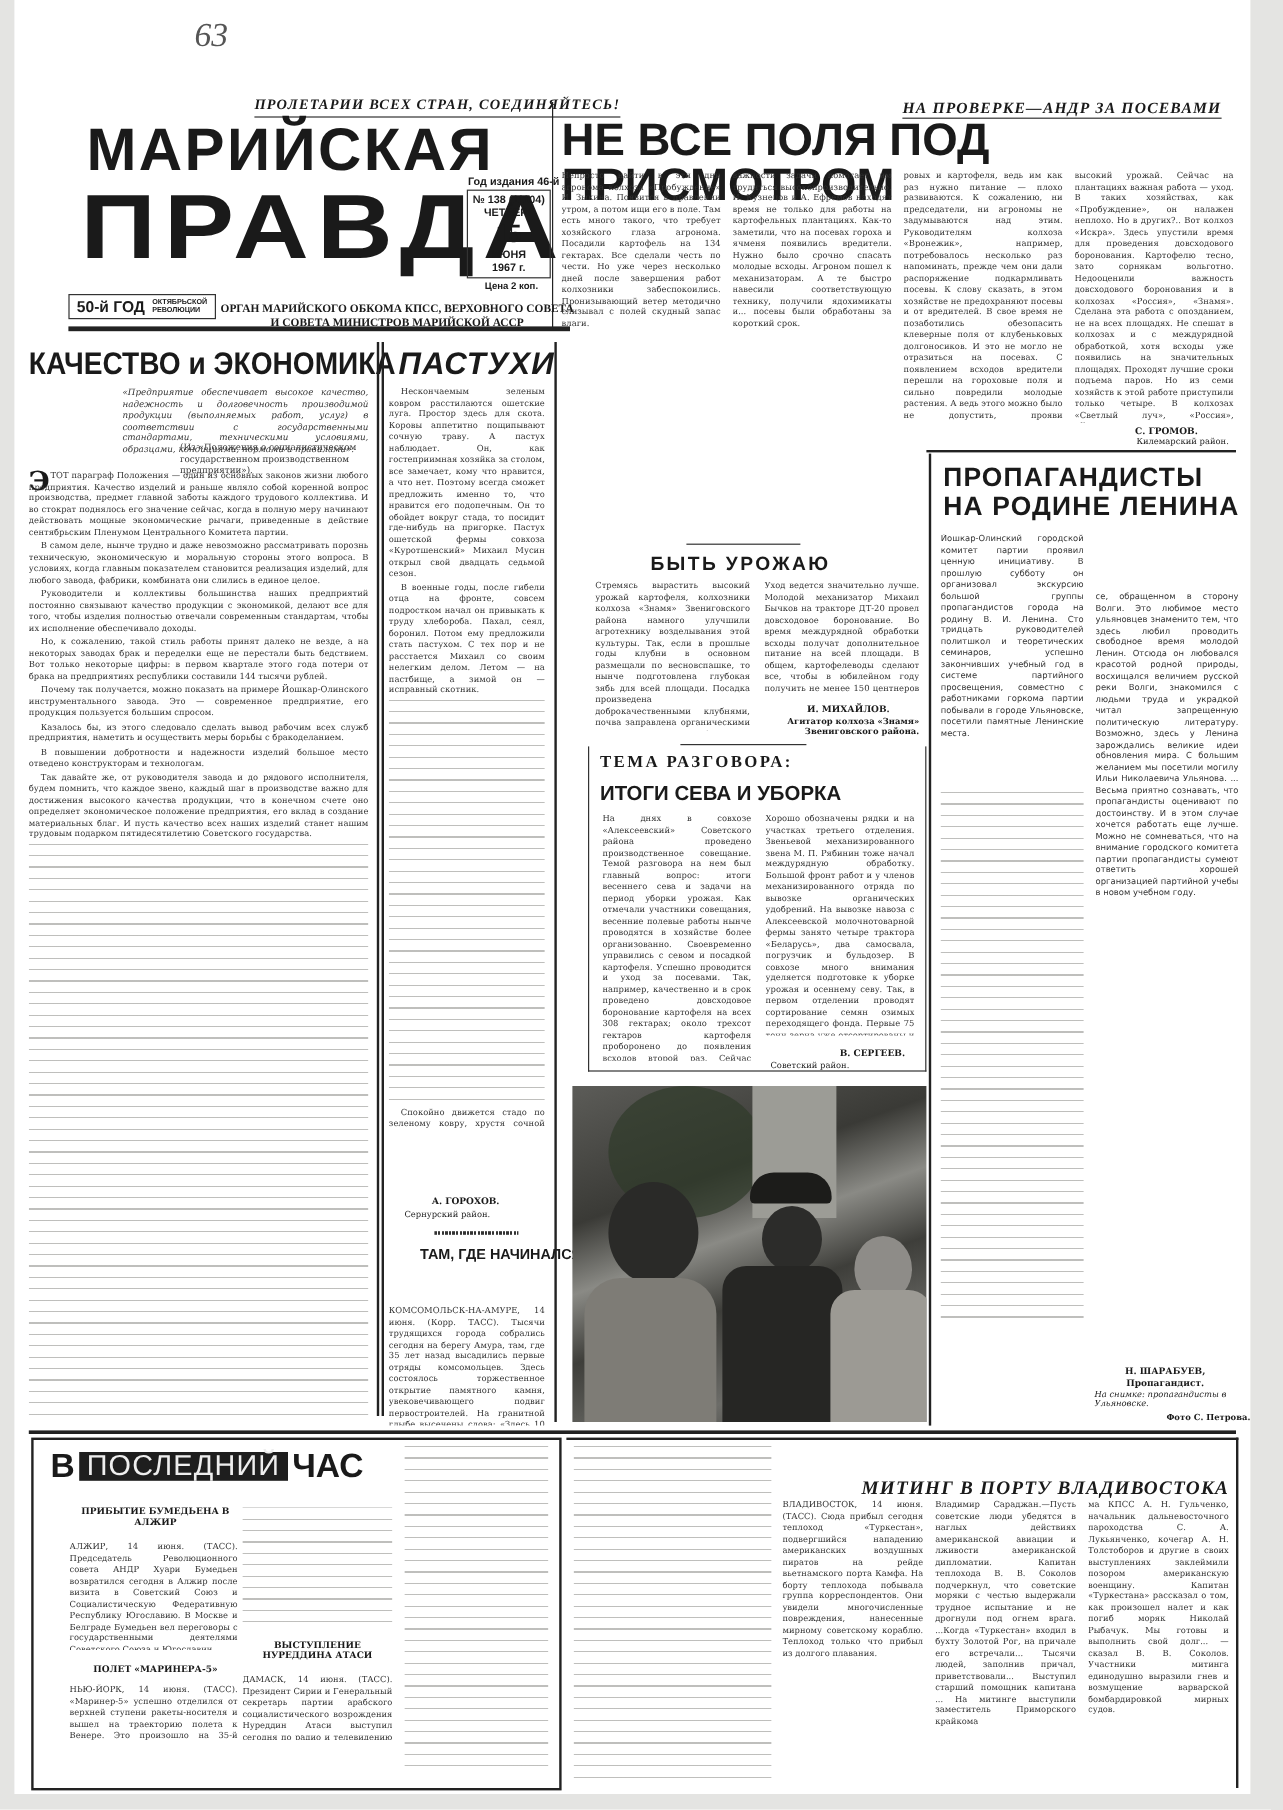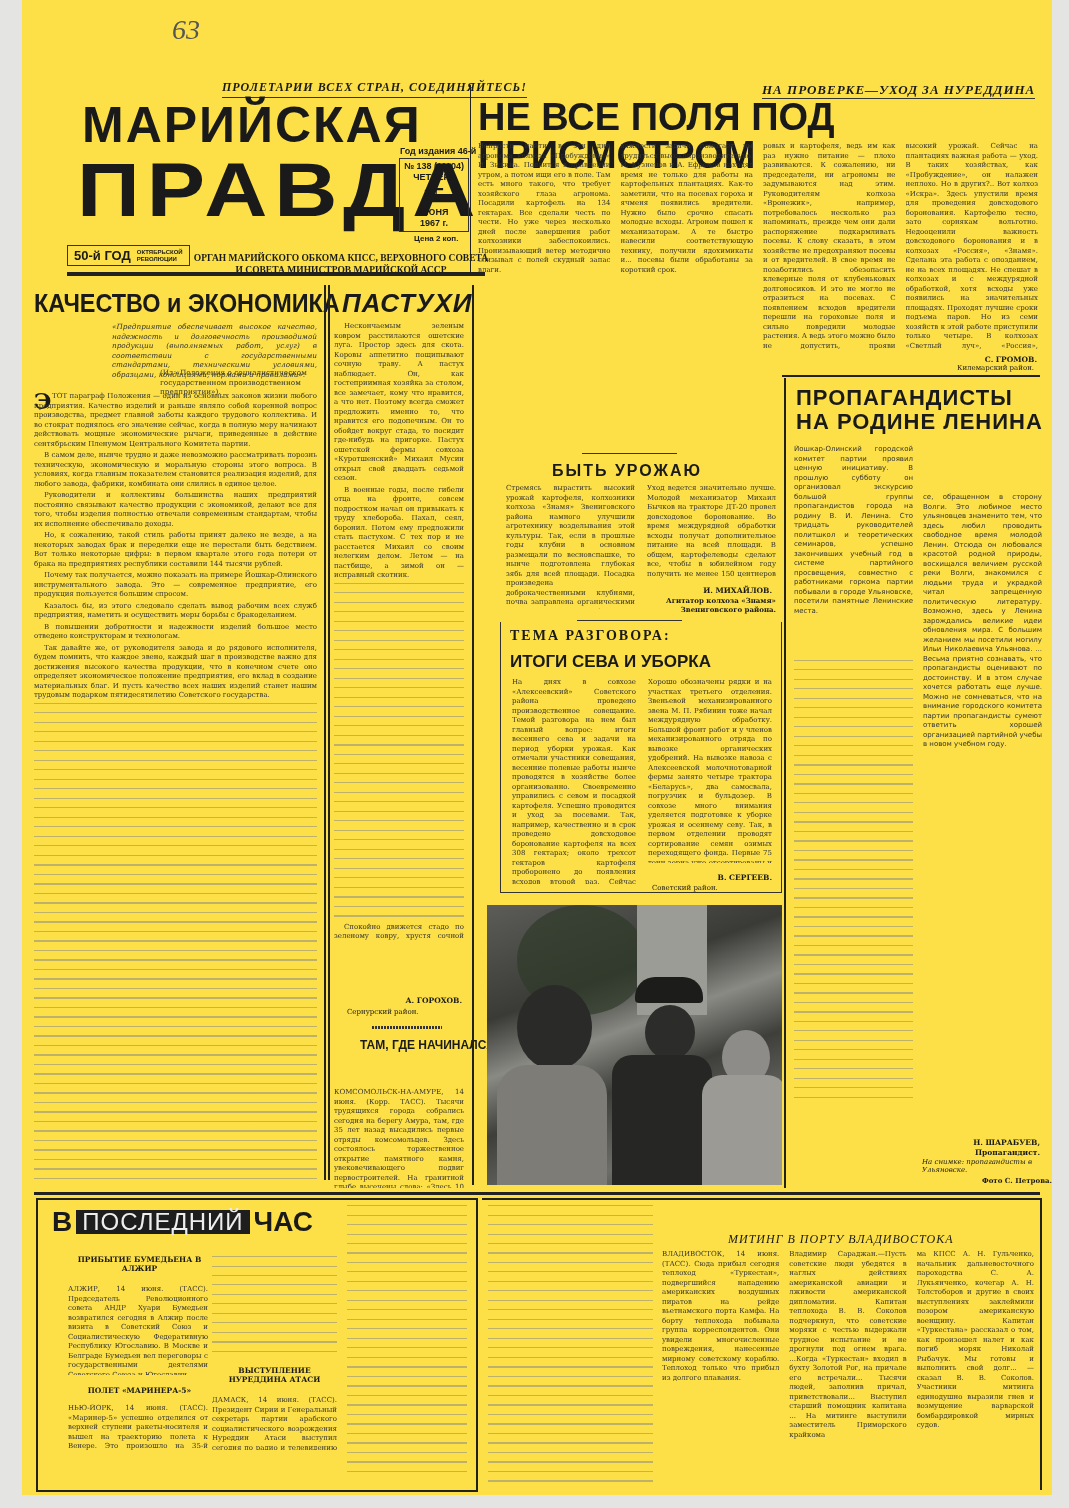--- a/index.html
+++ b/index.html
@@ -1,34 +1,34 @@
 <!DOCTYPE html>
 <html><head>
 <meta charset="utf-8">
 <style>
   html,body{margin:0;padding:0;}
   body{width:1069px;height:1508px;background:#e4e4e2;position:relative;overflow:hidden;font-family:"DejaVu Serif",serif;color:#1a1a1a;}
-  .page{position:absolute;left:22px;top:0;width:1030px;height:1495px;background:#fde047;}
+  .page{position:absolute;left:12px;top:0;width:1030px;height:1495px;background:#ffffff;}
   .abs{position:absolute;}
   .motto{left:200px;top:80px;font-style:italic;font-weight:bold;font-size:12px;letter-spacing:1px;border-bottom:1px solid #333;padding-bottom:2px;font-family:"Liberation Serif",serif;}
   .title1{left:60px;top:100px;font-family:"Liberation Sans",sans-serif;font-weight:bold;font-size:50px;letter-spacing:2px;line-height:1;}
   .title2{left:55px;top:152px;font-family:"Liberation Sans",sans-serif;font-weight:900;font-size:76px;letter-spacing:6px;line-height:1;transform:scaleX(1.15);transform-origin:left;}
   .yearline{left:378px;top:146px;font-family:"Liberation Sans",sans-serif;font-size:9px;font-weight:bold;}
   .datebox{left:377px;top:158px;width:68px;height:70px;border:1.5px solid #333;text-align:center;font-family:"Liberation Sans",sans-serif;font-size:9px;font-weight:bold;line-height:11px;padding-top:2px;}
   .datebox .day{font-size:22px;line-height:24px;font-family:"Liberation Serif",serif;}
   .price{left:392px;top:234px;font-family:"Liberation Sans",sans-serif;font-size:8px;font-weight:bold;}
   .anniv{left:45px;top:245px;border:1.5px solid #333;padding:2px 6px;font-family:"Liberation Sans",sans-serif;font-weight:bold;font-size:13px;display:flex;align-items:center;gap:6px;}
   .anniv small{font-size:6px;line-height:7px;display:block;}
   .organ{left:170px;top:252px;width:298px;text-align:center;font-family:"Liberation Serif",serif;font-weight:bold;font-size:9.5px;line-height:12px;}
   .rule-thick{height:4px;background:#222;}
   .col-text{font-size:7px;line-height:9.5px;text-align:justify;color:#333;font-family:"DejaVu Serif",serif;overflow:hidden;}
   .col-text p{margin:0 0 2px 0;text-indent:10px;}
   .vline{width:2px;background:#222;}
   .head-main{font-family:"Liberation Sans",sans-serif;font-weight:bold;}
-  .sig{text-align:right;font-weight:bold;font-size:7.5px;}
+  .sig{text-align:center;font-weight:bold;font-size:7.5px;}
   .sub{font-size:7px;}
   .photo{background:linear-gradient(160deg,#5c5c58 0%,#3a3a36 30%,#8a8a85 45%,#3e3e3a 60%,#6c6c68 80%,#2e2e2a 100%);overflow:hidden;}
   .photo .f{position:absolute;border-radius:50%;}
   .boxed{border:2px solid #222;}
   .bigred{background:#1e1e1e;color:#eee;padding:0 6px;}
   .fill-lines{background:repeating-linear-gradient(to bottom,#8a8a86 0px,#8a8a86 1px,transparent 1px,transparent 9.5px);opacity:.55;}
 </style>
 </head>
 <body>
 
@@ -50,21 +50,21 @@
   <div class="abs price">Цена 2 коп.</div>
   <div class="abs anniv">
     <span>50-й ГОД</span>
     <small style="width:46px;">ОКТЯБРЬСКОЙ РЕВОЛЮЦИИ</small>
   </div>
   <div class="abs organ">ОРГАН МАРИЙСКОГО ОБКОМА КПСС, ВЕРХОВНОГО СОВЕТА И СОВЕТА МИНИСТРОВ МАРИЙСКОЙ АССР</div>
   <div class="abs rule-thick" style="left:45px;top:272px;width:418px;"></div>
 
   <div class="abs vline" style="left:448px;top:85px;height:190px;width:1px;"></div>
 
-  <div class="abs" style="left:740px;top:82px;font-style:italic;font-weight:bold;font-size:13px;letter-spacing:1px;border-bottom:1px solid #333;font-family:'Liberation Serif',serif;">НА ПРОВЕРКЕ—УХОД ЗА НУРЕДДИНА</div>
+  <div class="abs" style="left:740px;top:82px;font-style:italic;font-weight:bold;font-size:13px;letter-spacing:1px;border-bottom:1px solid #333;font-family:'Liberation Serif',serif;">НА ПРОВЕРКЕ—АНДР ЗА ПОСЕВАМИ</div>
   <div class="abs head-main" style="left:456px;top:98px;font-size:38px;letter-spacing:0px;line-height:1;">НЕ ВСЕ ПОЛЯ ПОД ПРИСМОТРОМ</div>
   <div class="abs" style="left:456px;top:142px;width:560px;display:flex;gap:10px;height:210px;">
     <div class="col-text" style="flex:1;height:210px;">Непросто найти в эти дни агронома колхоза «Пробуждение» И. Зыкина. Появится в правлении утром, а потом ищи его в поле. Там есть много такого, что требует хозяйского глаза агронома. Посадили картофель на 134 гектарах. Все сделали честь по чести. Но уже через несколько дней после завершения работ колхозники забеспокоились. Пронизывающий ветер методично слизывал с полей скудный запас влаги.</div>
     <div class="col-text" style="flex:1;height:210px;">важности задачи помогает им трудиться высокопроизводительно. И. Кузнецов и А. Ефремов находят время не только для работы на картофельных плантациях. Как-то заметили, что на посевах гороха и ячменя появились вредители. Нужно было срочно спасать молодые всходы. Агроном пошел к механизаторам. А те быстро навесили соответствующую технику, получили ядохимикаты и... посевы были обработаны за короткий срок.</div>
     <div class="col-text" style="flex:1;height:210px;">ровых и картофеля, ведь им как раз нужно питание — плохо развиваются. К сожалению, ни председатели, ни агрономы не задумываются над этим. Руководителям колхоза «Вронежик», например, потребовалось несколько раз напоминать, прежде чем они дали распоряжение подкармливать посевы. К слову сказать, в этом хозяйстве не предохраняют посевы и от вредителей. В свое время не позаботились обезопасить клеверные поля от клубеньковых долгоносиков. И это не могло не отразиться на посевах. С появлением всходов вредители перешли на гороховые поля и сильно повредили молодые растения. А ведь этого можно было не допустить, прояви руководители колхоза расторопность. В отдельных хозяйствах вредители сейчас наносят вред посевам ячменя. Опять-таки нет беспокойства у здешних руководителей. Картофель в районе нынче посажен на 538 с лишним гектарах. Это немало, если учесть размеры хозяйств. Но посадить — половина дела. Нужно многое дополнительно сделать, чтобы вырастить</div>
     <div class="col-text" style="flex:1;height:210px;">высокий урожай. Сейчас на плантациях важная работа — уход. В таких хозяйствах, как «Пробуждение», он налажен неплохо. Но в других?.. Вот колхоз «Искра». Здесь упустили время для проведения довсходового боронования. Картофелю тесно, зато сорнякам вольготно. Недооценили важность довсходового боронования и в колхозах «Россия», «Знамя». Сделана эта работа с опозданием, не на всех площадях. Не спешат в колхозах и с междурядной обработкой, хотя всходы уже появились на значительных площадях. Проходят лучшие сроки подъема паров. Но из семи хозяйств к этой работе приступили только четыре. В колхозах «Светлый луч», «Россия», «Вронежик» не вспахано пока ни гектара. В народе говорят: «Поле не полоть — хлеба не молоть». Глубокий смысл вложен в эти слова. В борьбе за высокий урожай нет мелочных дел, все имеет цену.</div>
   </div>
   <div class="abs sig" style="left:905px;top:355px;width:110px;">С. ГРОМОВ.</div>
   <div class="abs sub" style="left:935px;top:364px;">Килемарский район.</div>
   <div class="abs" style="left:760px;top:375px;width:258px;height:2px;background:#222;"></div>
@@ -169,21 +169,21 @@
   <div class="abs col-text" style="left:190px;top:1256px;width:125px;height:100px;">
     <div class="fill-lines" style="height:100px;"></div>
   </div>
   <div class="abs" style="left:190px;top:1366px;width:125px;text-align:center;font-weight:bold;font-size:7.5px;">ВЫСТУПЛЕНИЕ НУРЕДДИНА АТАСИ</div>
   <div class="abs col-text" style="left:190px;top:1396px;width:125px;height:54px;">ДАМАСК, 14 июня. (ТАСС). Президент Сирии и Генеральный секретарь партии арабского социалистического возрождения Нуреддин Атаси выступил сегодня по радио и телевидению Дамаска с Заявлением от имени сирийского руководства партии и государства. Вооруженная агрессия, развязанная против арабских стран, говорится в Заявлении, явилась частью и продолжением происков империализма на Арабском Востоке. Стойкость и решимость арабских народов... Народ... Н. Атаси.</div>
   <div class="abs col-text" style="left:325px;top:1205px;width:120px;height:270px;">
     <div class="fill-lines" style="height:270px;"></div>
   </div>
 
   <div class="abs boxed" style="left:460px;top:1198px;width:558px;height:290px;border-left:none;border-bottom:none;"></div>
-  <div class="abs" style="left:706px;top:1232px;font-style:italic;font-weight:normal;font-size:12px;letter-spacing:1px;font-family:'Liberation Serif',serif;">МИТИНГ В ПОРТУ ВЛАДИВОСТОКА</div>
+  <div class="abs" style="left:706px;top:1232px;font-style:italic;font-weight:bold;font-size:16px;letter-spacing:1px;font-family:'Liberation Serif',serif;">МИТИНГ В ПОРТУ ВЛАДИВОСТОКА</div>
   <div class="abs col-text" style="left:466px;top:1205px;width:165px;height:280px;">
     <div class="fill-lines" style="height:280px;"></div>
   </div>
   <div class="abs" style="left:640px;top:1250px;width:372px;display:flex;gap:10px;">
     <div class="col-text" style="flex:1;height:230px;">ВЛАДИВОСТОК, 14 июня. (ТАСС). Сюда прибыл сегодня теплоход «Туркестан», подвергшийся нападению американских воздушных пиратов на рейде вьетнамского порта Камфа. На борту теплохода побывала группа корреспондентов. Они увидели многочисленные повреждения, нанесенные мирному советскому кораблю. Теплоход только что прибыл из долгого плавания.</div>
     <div class="col-text" style="flex:1;height:230px;">Владимир Сараджан.—Пусть советские люди убедятся в наглых действиях американской авиации и лживости американской дипломатии. Капитан теплохода В. В. Соколов подчеркнул, что советские моряки с честью выдержали трудное испытание и не дрогнули под огнем врага. ...Когда «Туркестан» входил в бухту Золотой Рог, на причале его встречали... Тысячи людей, заполнив причал, приветствовали... Выступил старший помощник капитана ... На митинге выступили заместитель Приморского крайкома</div>
     <div class="col-text" style="flex:1;height:230px;">ма КПСС А. Н. Гульченко, начальник дальневосточного пароходства С. А. Лукьянченко, кочегар А. Н. Толстоборов и другие в своих выступлениях заклеймили позором американскую военщину. Капитан «Туркестана» рассказал о том, как произошел налет и как погиб моряк Николай Рыбачук. Мы готовы и выполнить свой долг... — сказал В. В. Соколов. Участники митинга единодушно выразили гнев и возмущение варварской бомбардировкой мирных судов.</div>
   </div>
 
 </div>

